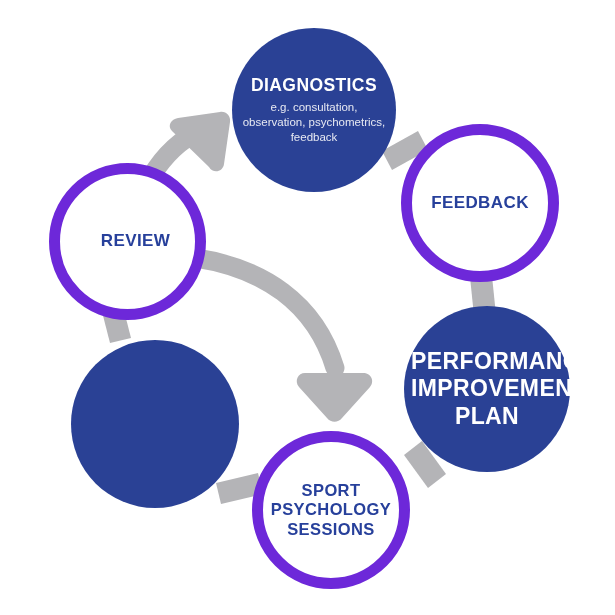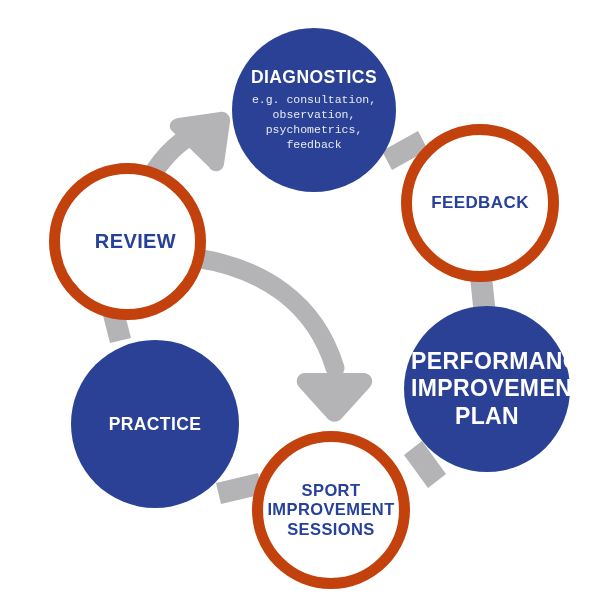--- a/index.html
+++ b/index.html
@@ -25,56 +25,56 @@
     flex-direction:column;
     align-items:center;
     justify-content:center;
     text-align:center;
   }
   .node.filled{
     background:#2a4195;
   }
   .node.ringed{
     background:#ffffff;
-    border:11px solid #c2410c;
+    border:11px solid #6d28d9;
   }
   .node .title{
     font-weight:bold;
     letter-spacing:0.4px;
     line-height:1.18;
   }
   .node.filled .title{color:#ffffff;}
   .node.ringed .title{color:#27409b;}
   .node .sub{
     margin-top:5px;
     font-weight:normal;
     line-height:1.30;
     color:#e7e9f2;
   }
 
   
   #node-diagnostics{left:232px;top:28px;width:164px;height:164px;}
   #node-diagnostics .title{font-size:17.5px;}
-  #node-diagnostics .sub{font-size:11.5px;width:150px;font-family:Liberation Mono, monospace;}
+  #node-diagnostics .sub{font-size:11.5px;width:150px;}
 
   #node-feedback{left:401px;top:124px;width:158px;height:158px;}
   #node-feedback .title{font-size:17px;}
 
   #node-pip{left:404px;top:306px;width:166px;height:166px;}
   #node-pip .title{font-size:23px;width:152px;}
 
   #node-sps{left:252px;top:431px;width:158px;height:158px;}
   #node-sps .title{font-size:16.5px;width:140px;}
 
   #node-practice{left:71px;top:340px;width:168px;height:168px;}
   #node-practice .title{font-size:17.5px;}
   #node-practice .sub{font-size:11.5px;width:146px;}
 
   #node-review{left:49px;top:163px;width:157px;height:157px;}
-  #node-review .title{font-size:20px;padding-left:16px;}
+  #node-review .title{font-size:17px;padding-left:16px;}
 </style>
 </head>
 <body>
 
 <div id="stage">
 
   <svg id="arrows" viewBox="0 0 615 615">
 
     <g fill="#b4b4b7" stroke="none">
 
@@ -109,24 +109,23 @@
 
   <div class="node ringed" id="node-feedback">
     <div class="title">FEEDBACK</div>
   </div>
 
   <div class="node filled" id="node-pip">
     <div class="title">PERFORMANCE IMPROVEMENT PLAN</div>
   </div>
 
   <div class="node ringed" id="node-sps">
-    <div class="title">SPORT IMPROVEMENT SESSIONS</div>
+    <div class="title">SPORT PSYCHOLOGY SESSIONS</div>
   </div>
 
   <div class="node filled" id="node-practice">
-    <div class="title">PRACTICE</div>
   </div>
 
   <div class="node ringed" id="node-review">
     <div class="title">REVIEW</div>
   </div>
 
 </div>
 
 </body></html>

